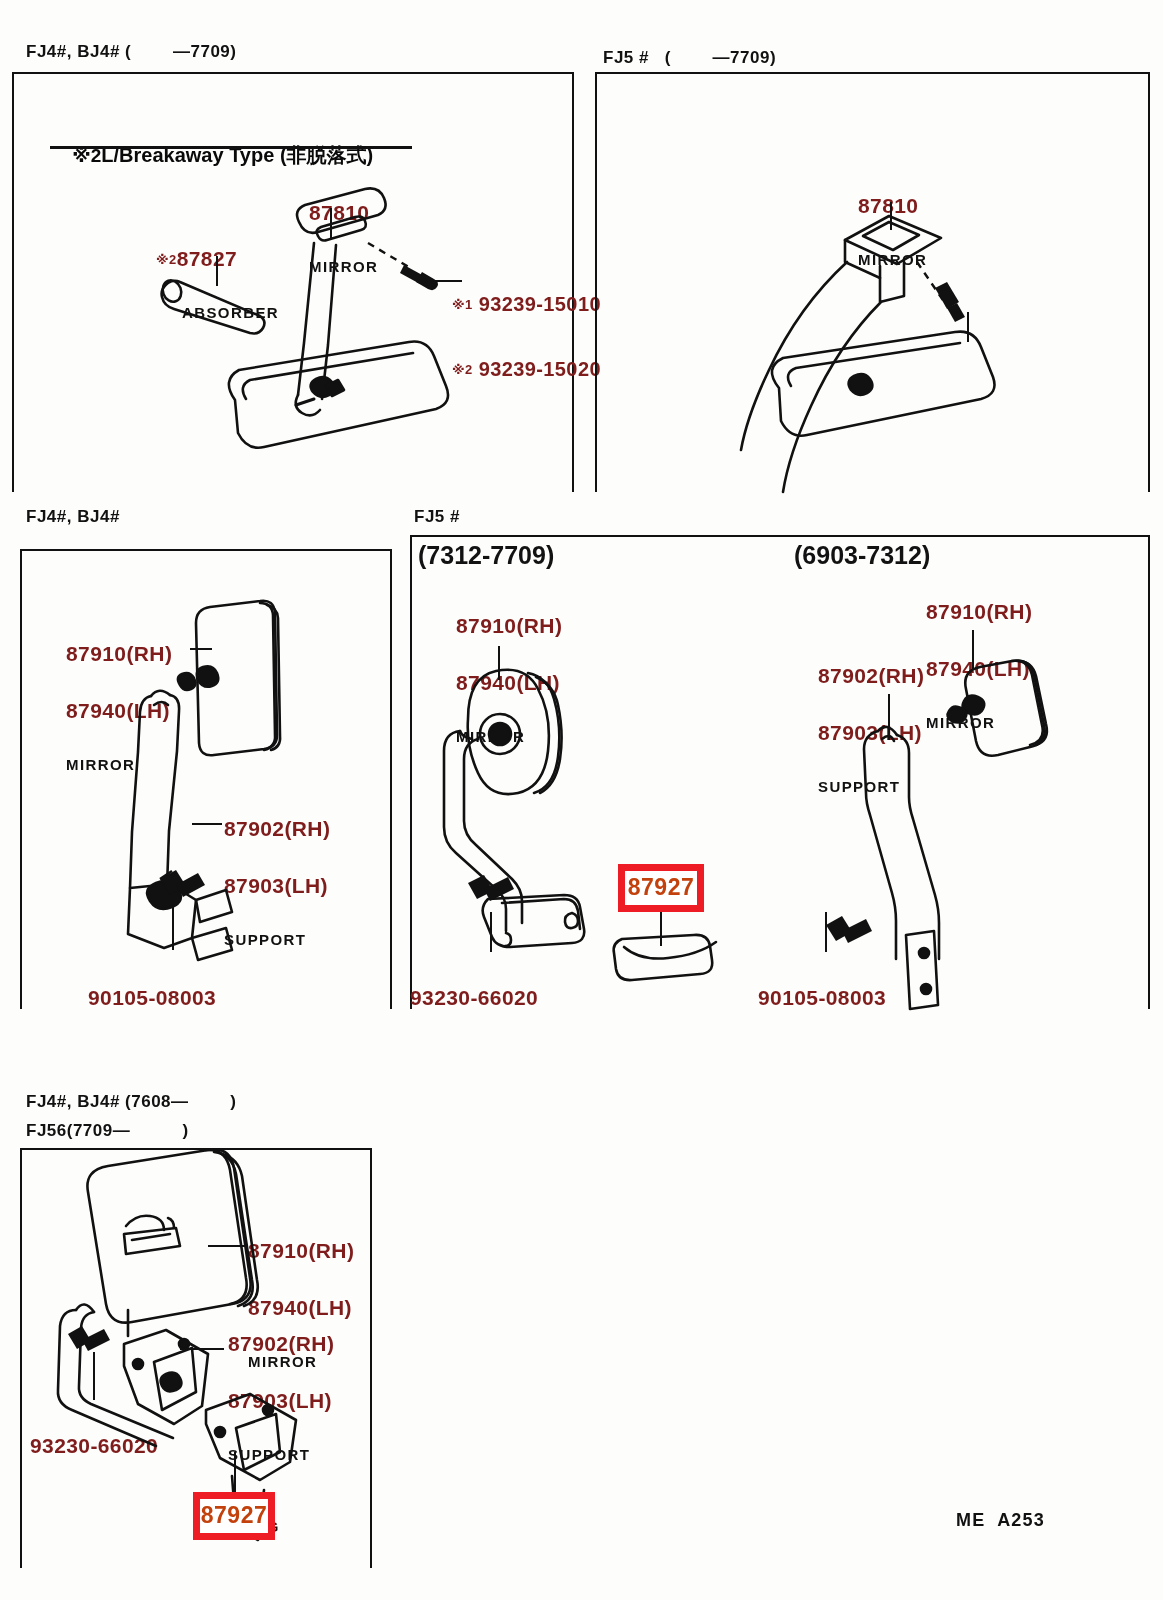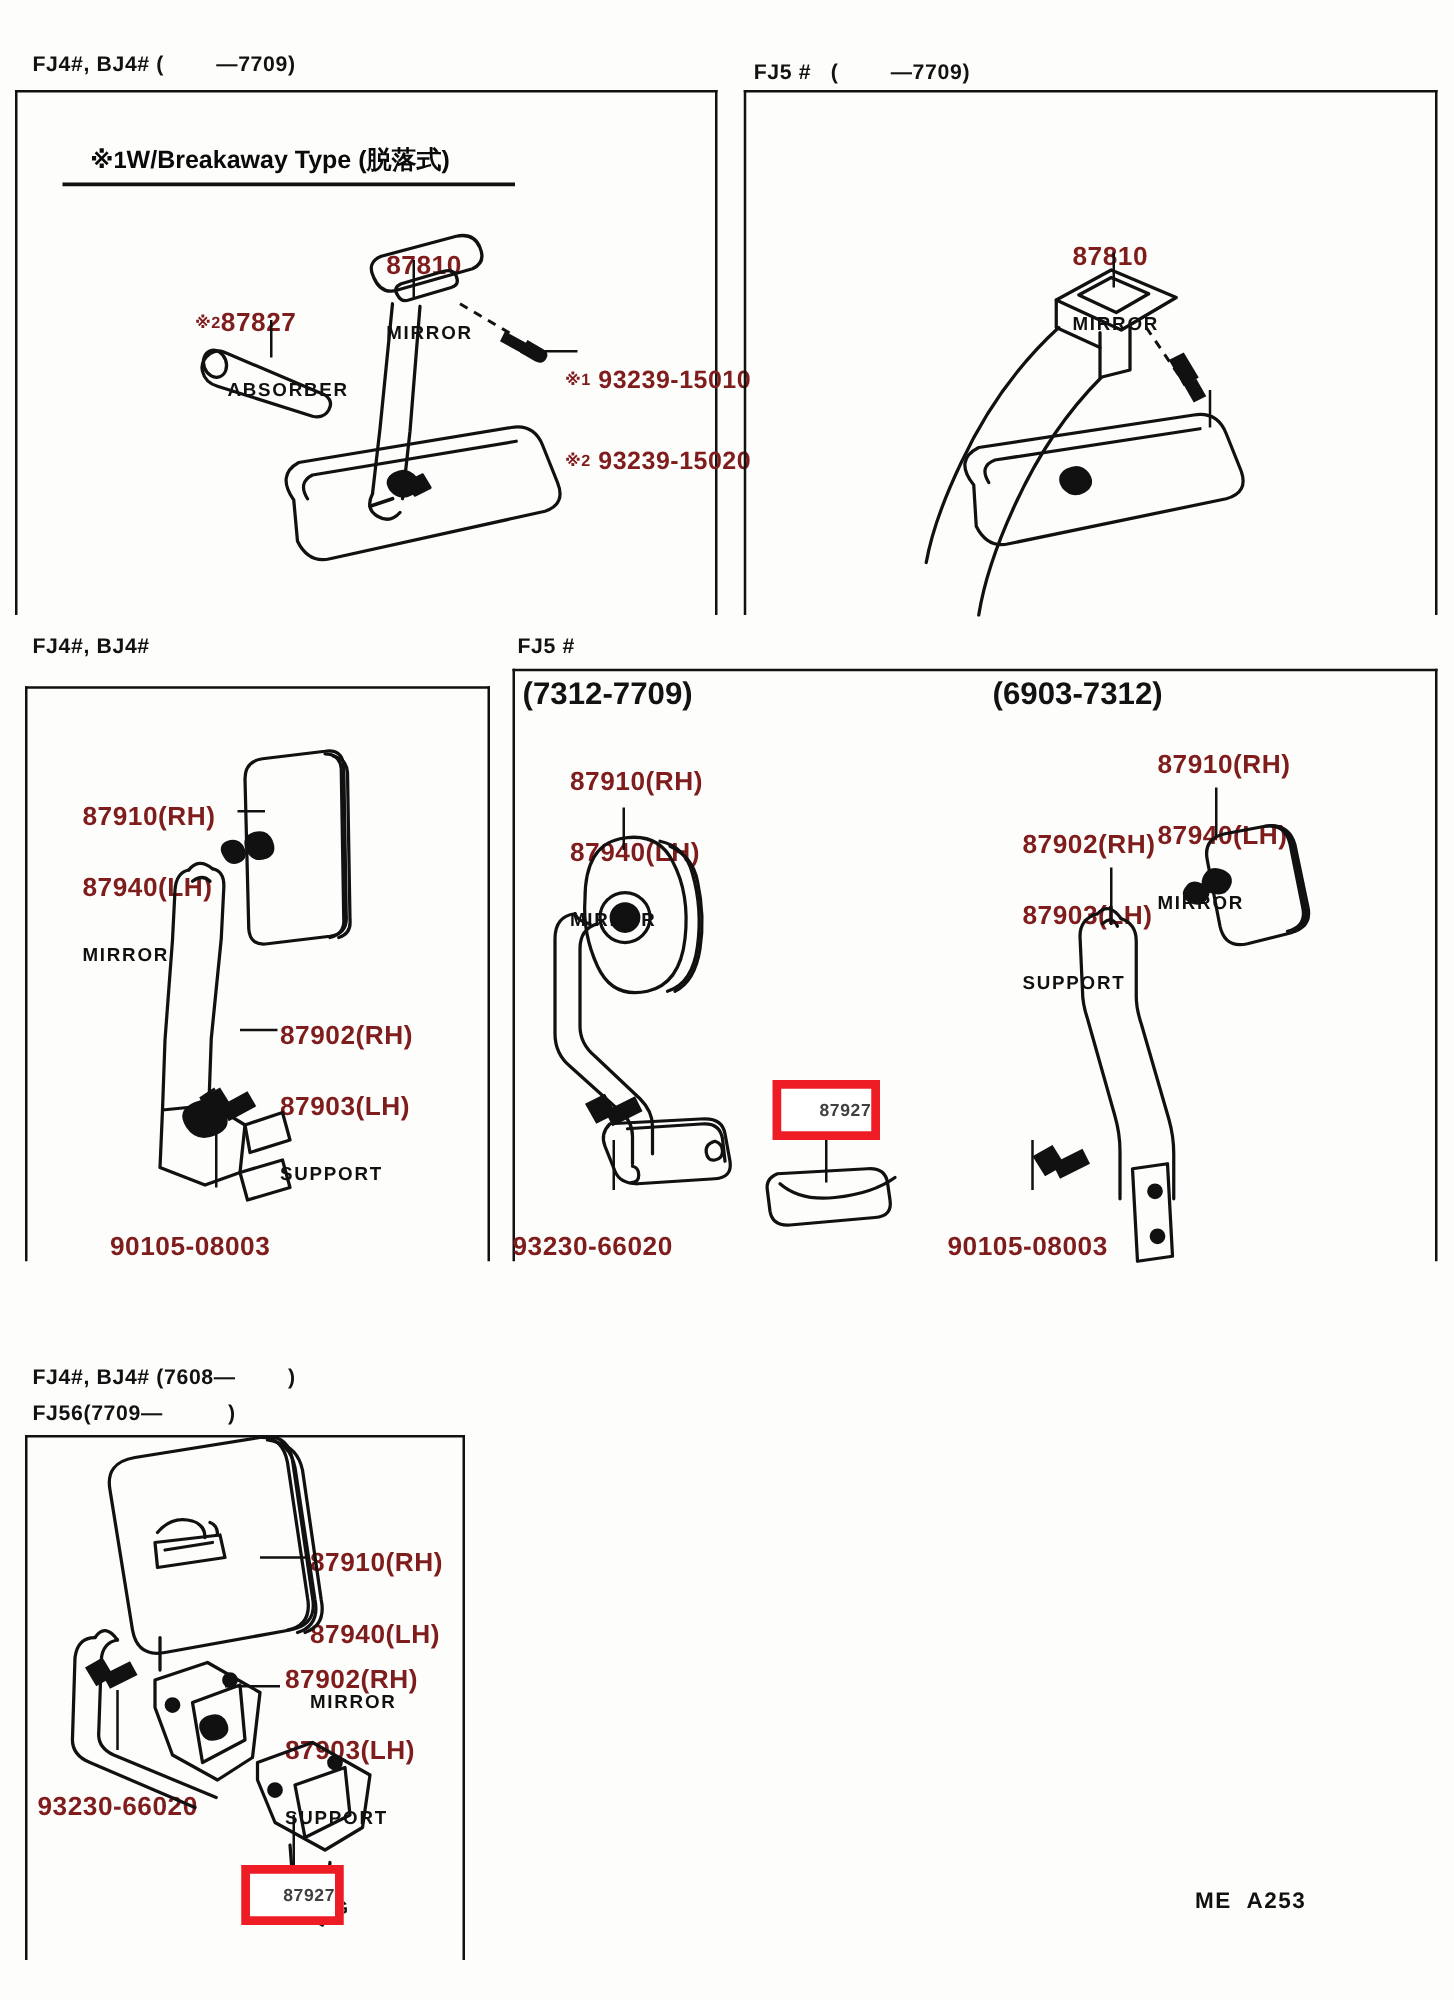--- a/index.html
+++ b/index.html
@@ -99,25 +99,25 @@
     border: 7px solid #ee1c25;
     background: #ffffff;
     box-sizing: border-box;
     z-index: 40;
   }
   .highlight .hl-label {
     position: absolute;
     left: 0; right: 0;
     top: 50%;
     transform: translateY(-52%);
-    text-align: right;
-    font-size: 14px;
+    text-align: center;
+    font-size: 23px;
     font-weight: 700;
     letter-spacing: 0.5px;
-    color: #404040;
+    color: #c2410c;
   }
   .hl-desc {
     position: absolute;
     z-index: 30;
     font-size: 15px;
     font-weight: 700;
     letter-spacing: 1.4px;
     color: #111;
     white-space: pre;
   }
@@ -134,22 +134,22 @@
   }
 </style>
 </head>
 <body>
 
 <div class="page">
 
   <div class="group-title" style="left:26px; top:42px;">FJ4#, BJ4# (        —7709)</div>
   <div class="frame" style="left:12px; top:72px; width:562px; height:420px;"></div>
 
-  <div class="note" style="left:50px; top:88px;">
-    <span class="mark">※1</span><span>W/Breakaway Type (脱落式)</span>
+  <div class="note" style="left:50px; top:115px;">
+    <span class="mark">※2</span><span>L/Breakaway Type (非脱落式)</span>
   </div>
   <div class="underline-bar" style="left:50px; top:146px; width:362px;"></div>
 
   <div class="callout" style="left:309px; top:167px;">
     <span class="pn">87810</span>
     <span class="desc">MIRROR</span>
   </div>
   <div class="leader v" style="left:330px; top:208px; height:30px;"></div>
 
   <div class="callout" style="left:156px; top:213px;">

